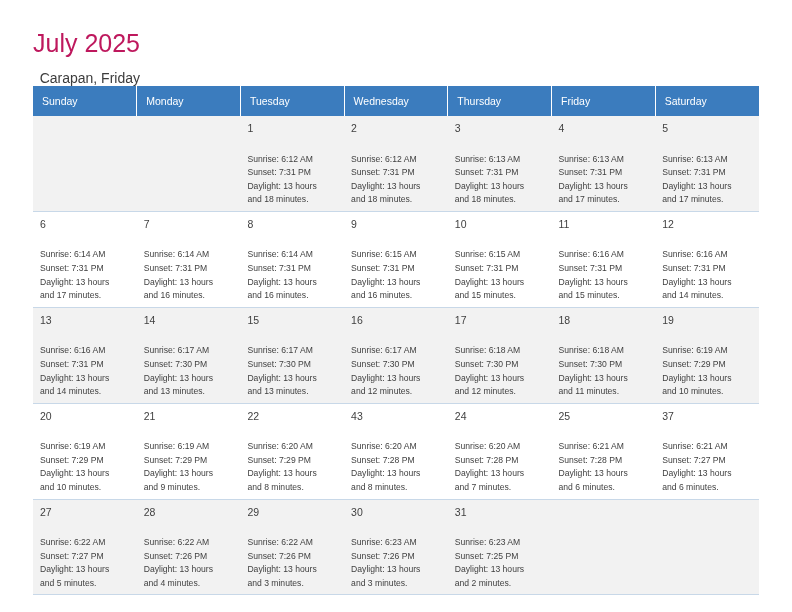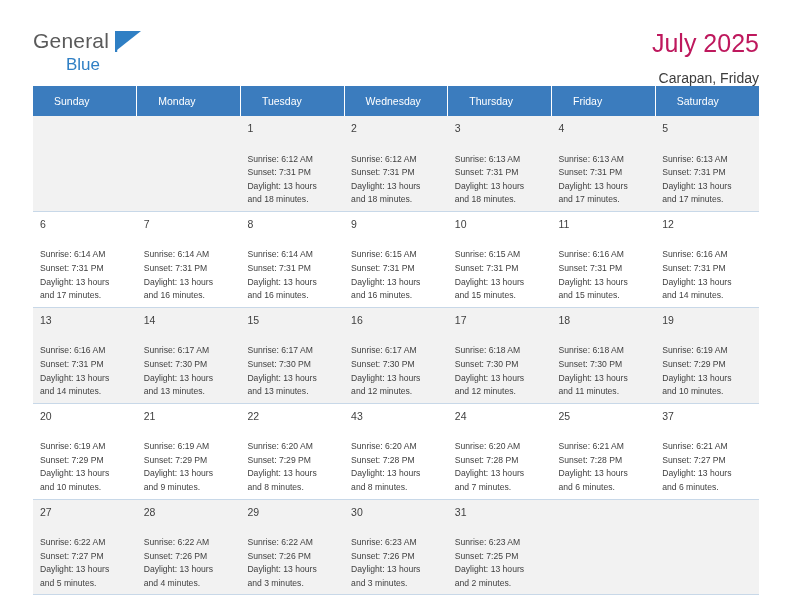--- a/index.html
+++ b/index.html
@@ -75,21 +75,21 @@
     width: 726px;
     border-collapse: collapse;
     table-layout: fixed;
   }
   .calendar th {
     background: #3b7cbe;
     color: #ffffff;
     font-size: 10.5px;
     font-weight: normal;
     text-align: left;
-    padding: 6px 0 6px 21px;
+    padding: 6px 0 6px 9px;
     border-right: 1px solid #ffffff;
     height: 18px;
   }
   .calendar th:last-child {
     border-right: none;
     margin-top: 40px;
   }
   .calendar td {
     vertical-align: top;
     height: 82px;
@@ -120,30 +120,20 @@
   tr.shaded td.empty {
     background: #f2f2f2;
   }
 </style>
 </head>
 <body>
 
 <div class="page">
 
   <div class="header">
-    <div class="logo">
-      <span class="logo-top">General</span>
-      <span class="logo-flag">
-        <svg width="28" height="22" viewBox="0 0 28 22">
-          <polygon points="2,1 26,1 2,20" fill="#2f7fc4"></polygon>
-          <rect x="0" y="1" width="2.2" height="21" fill="#2f7fc4"></rect>
-        </svg>
-      </span>
-      <span class="logo-bottom">Blue</span>
-    </div>
     <div class="title-block">
       <h1 class="cal-title">July 2025</h1>
       <div class="cal-subtitle">Carapan, Friday</div>
     </div>
   </div>
 
   <table class="calendar">
     <thead>
       <tr>
         <th>Sunday</th>

